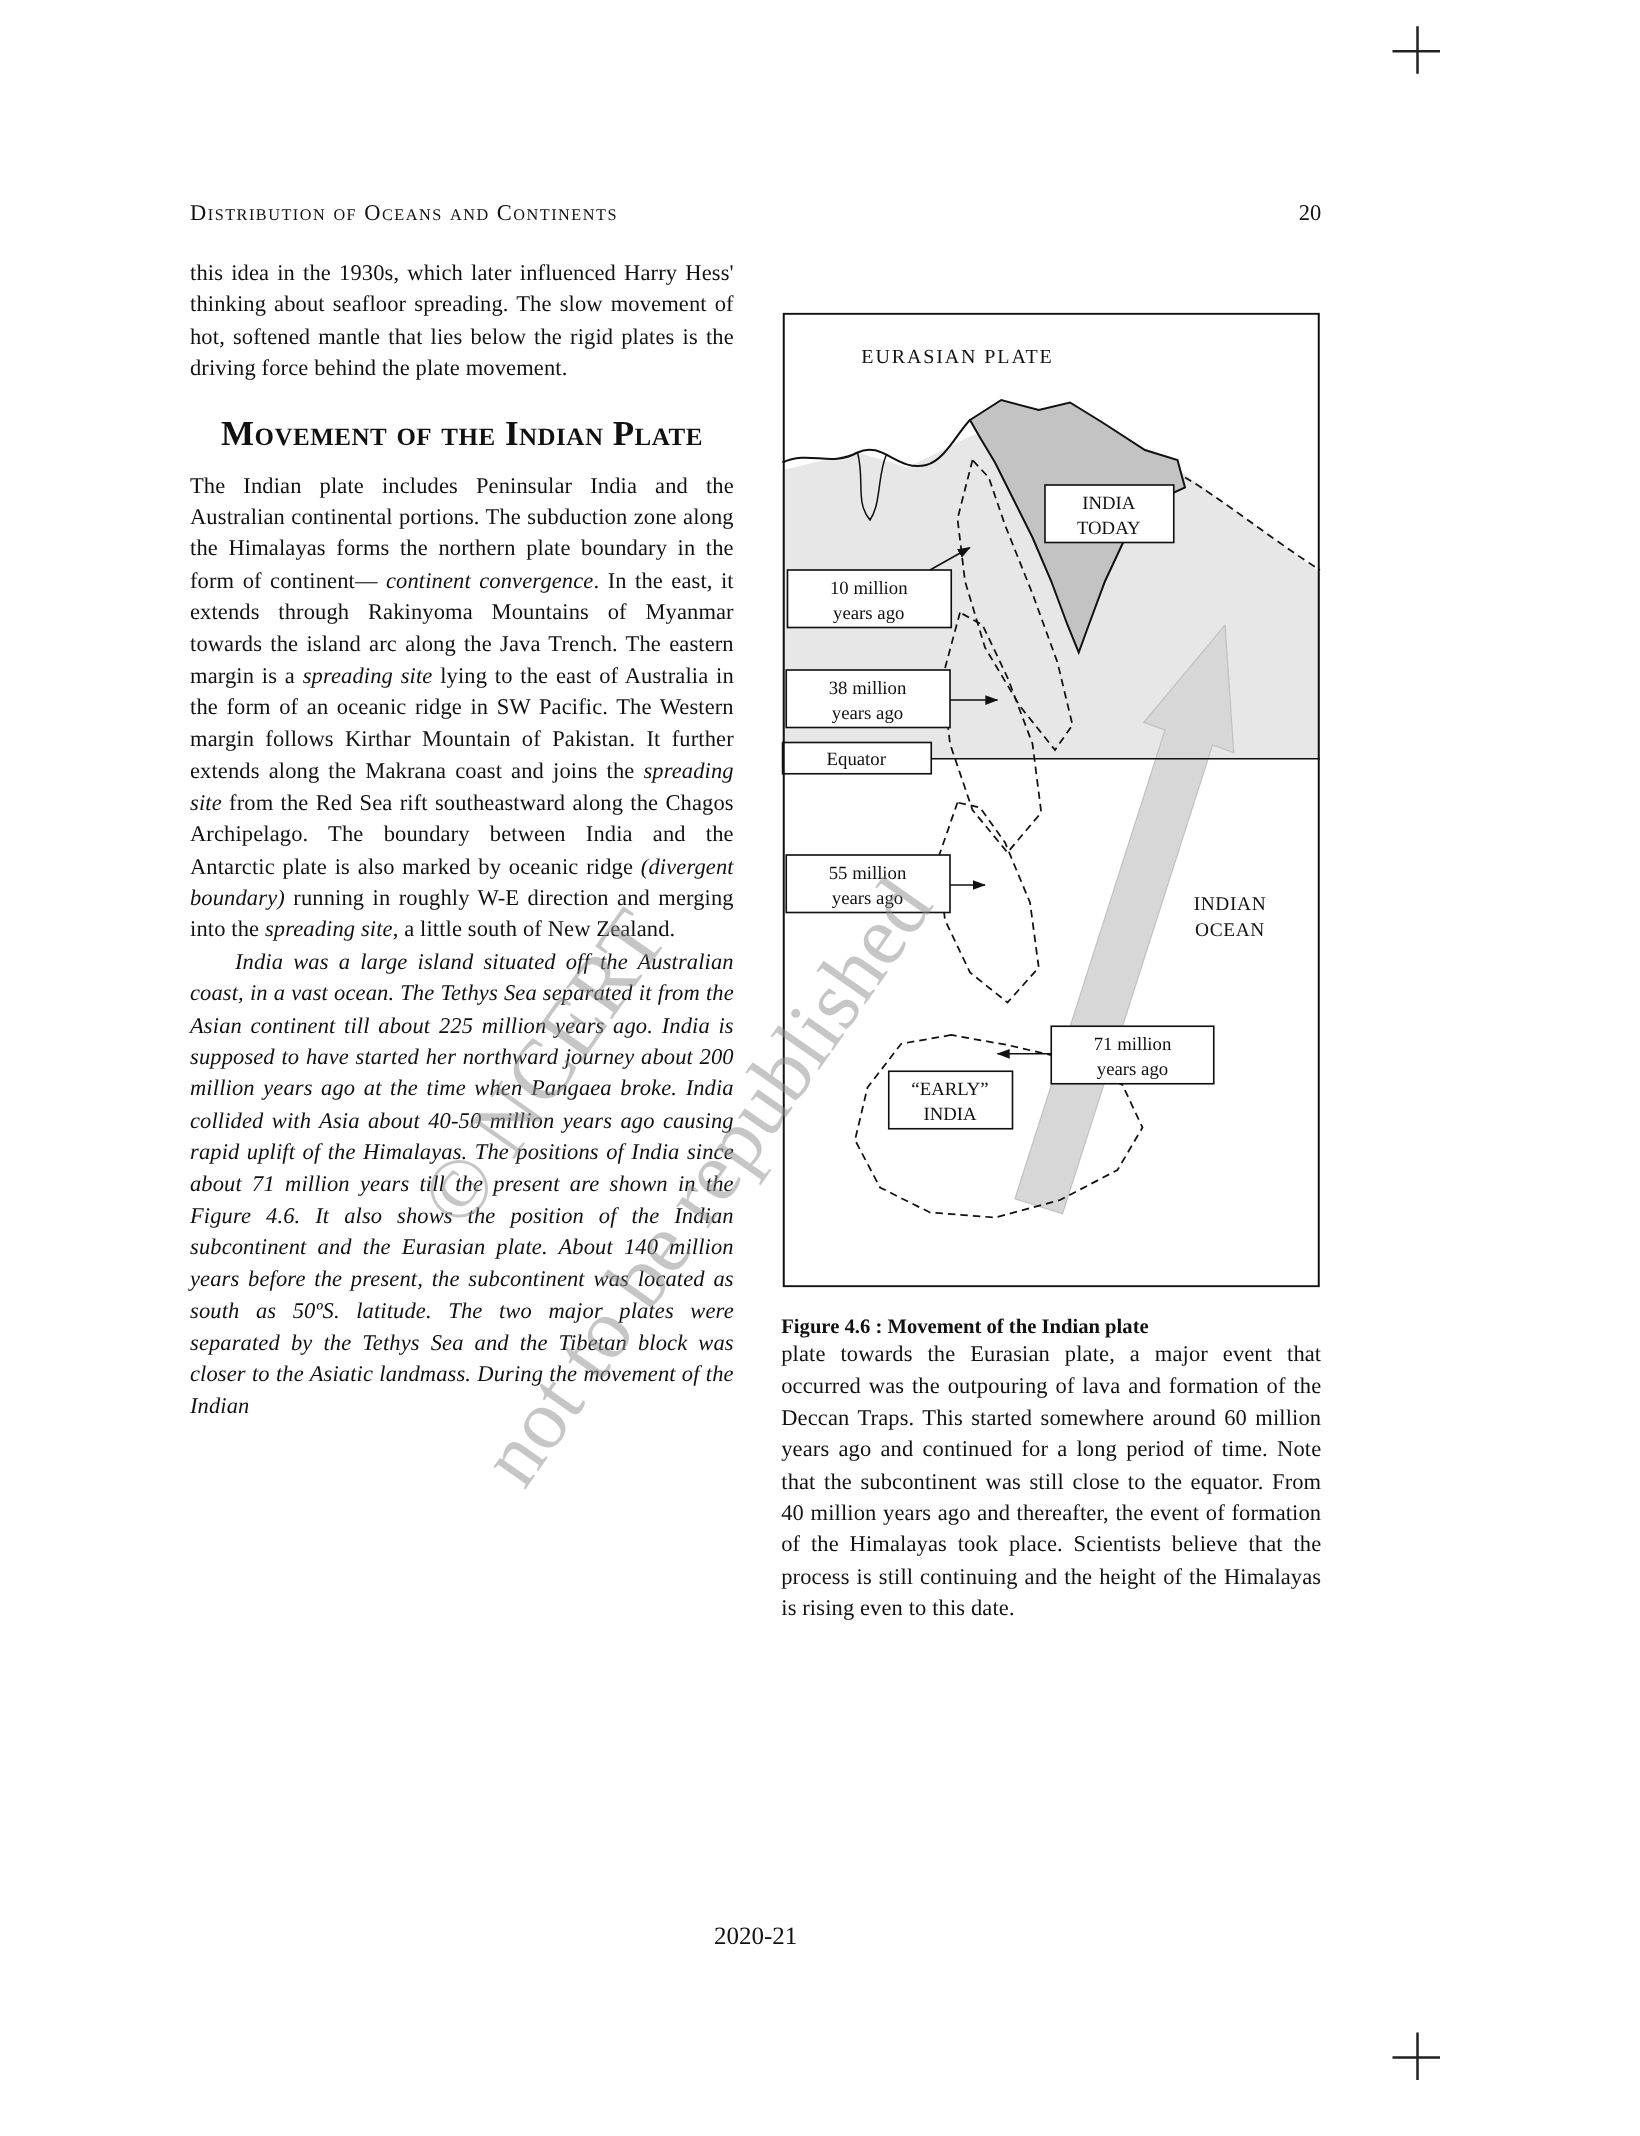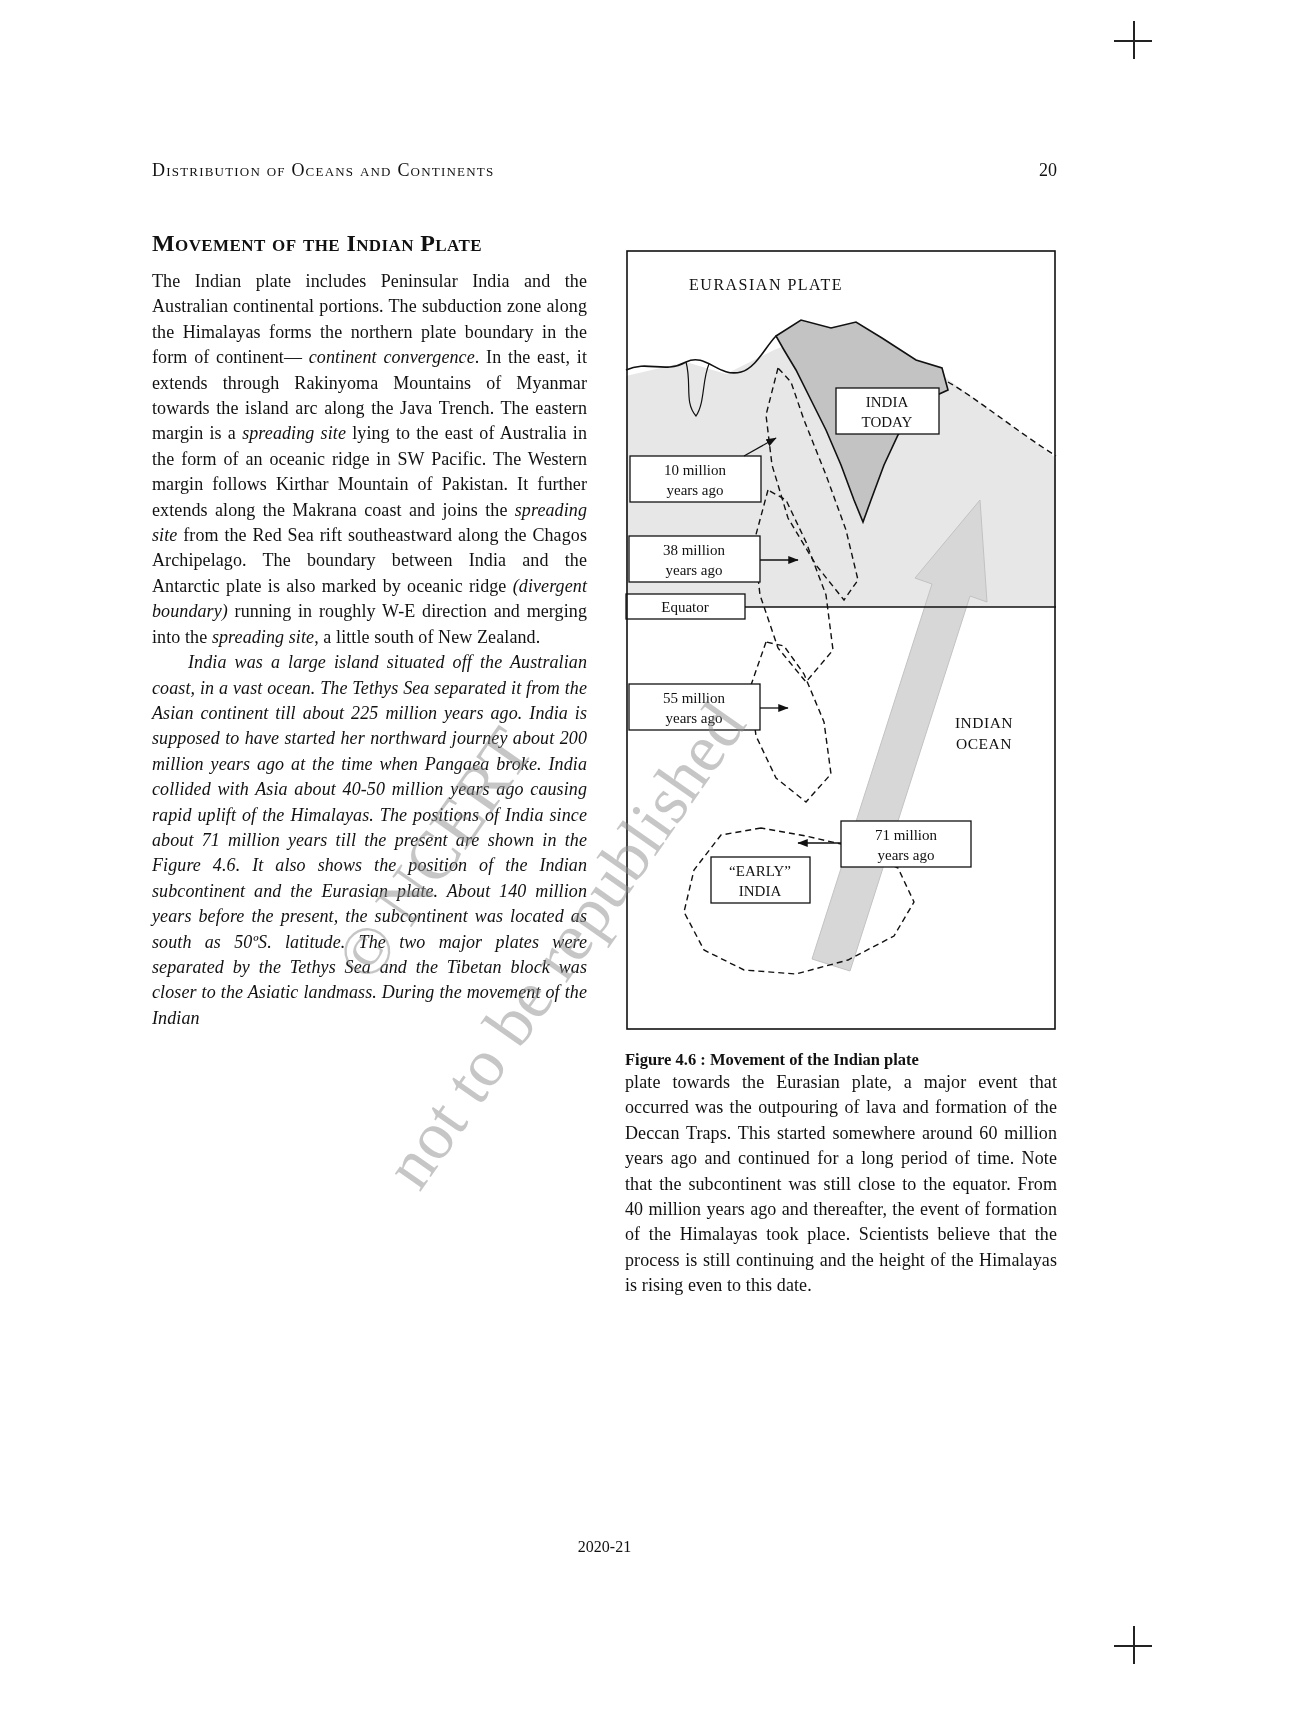--- a/index.html
+++ b/index.html
@@ -34,37 +34,37 @@
 
   .body-text {
     font-size:18px; line-height:25.4px; text-align:justify;
     letter-spacing:0.1px;
   }
   .body-text em { }
   .indent { text-indent:36px;font-style:italic; }
 
   .section-heading {
     font-variant:small-caps; font-weight:bold;
-    font-size:24px; letter-spacing:0.4px;
-    margin-top:24px; margin-bottom:12px;
+    font-size:28px; letter-spacing:0.4px;
+    margin-top:24px; margin-bottom:12px;text-align:center;
   }
   .para-gap { margin-top:0; }
 
   
   .figure-wrap { width:432px;margin-top:40px; }
   .figure-caption {
     margin-top:16px; text-align:left;
     font-weight:bold; font-size:16.5px;
   }
   .right-para { }
 
   
   .page-footer {
     position:absolute; left:152px; top:1538px; width:905px;
-    text-align:center; font-size:16px;
+    text-align:center; font-size:20px;
   }
 
   
   .watermark {
     position:absolute; left:130px; top:610px; width:740px; height:580px;
     display:flex; flex-direction:column; align-items:center; justify-content:center;
     gap:80px;
     transform:rotate(-55deg);
     color:#8f8f8f; opacity:0.5;
     pointer-events:none;
@@ -93,20 +93,21 @@
     <div>© NCERT</div>
     <div>not to be republished</div>
   </div>
 
   <div class="page-header">
     <span class="running-head">Distribution of Oceans and Continents</span>
     <span class="page-number">20</span>
   </div>
 
   <div class="col-left">
+    <p class="body-text">this idea in the 1930s, which later influenced Harry Hess' thinking about seafloor spreading. The slow movement of hot, softened mantle that lies below the rigid plates is the driving force behind the plate movement.</p>
     <h2 class="section-heading">Movement of the Indian Plate</h2>
     <p class="body-text para-gap"><span>The Indian plate includes Peninsular India and the Australian continental portions. The subduction zone along the Himalayas forms the northern plate boundary in the form of continent— </span><em>continent convergence</em><span>. In the east, it extends through Rakinyoma Mountains of Myanmar towards the island arc along the Java Trench. The eastern margin is a </span><em>spreading site</em><span> lying to the east of Australia in the form of an oceanic ridge in SW Pacific. The Western margin follows Kirthar Mountain of Pakistan. It further extends along the Makrana coast and joins the </span><em>spreading site</em><span> from the Red Sea rift southeastward along the Chagos Archipelago.  The boundary between India and the Antarctic plate is also marked by oceanic ridge </span><em>(divergent boundary)</em><span> running in roughly W-E direction and merging into the </span><em>spreading site</em><span>, a little south of New Zealand.</span></p>
     <p class="body-text indent">India was a large island situated off the Australian coast, in a vast ocean. The Tethys Sea separated it from the Asian continent till about 225 million years ago. India is supposed to have started her northward journey about 200 million years ago at the time when Pangaea broke. India collided with Asia about 40-50 million years ago causing rapid uplift of the Himalayas. The positions of India since about 71 million years till the present are shown in the Figure 4.6. It also shows the position of the Indian subcontinent and the Eurasian plate. About 140 million years before the present, the subcontinent was located as south as 50ºS. latitude. The two major plates were separated by the Tethys Sea and the Tibetan block was closer to the Asiatic landmass. During the movement of the Indian</p>
   </div>
 
   <div class="col-right">
     <div class="figure-wrap">
       <svg width="432" height="780" viewBox="0 0 430 780">
         <defs>
           <marker id="arr" markerWidth="10" markerHeight="8" refX="7.5" refY="3" orient="auto">

